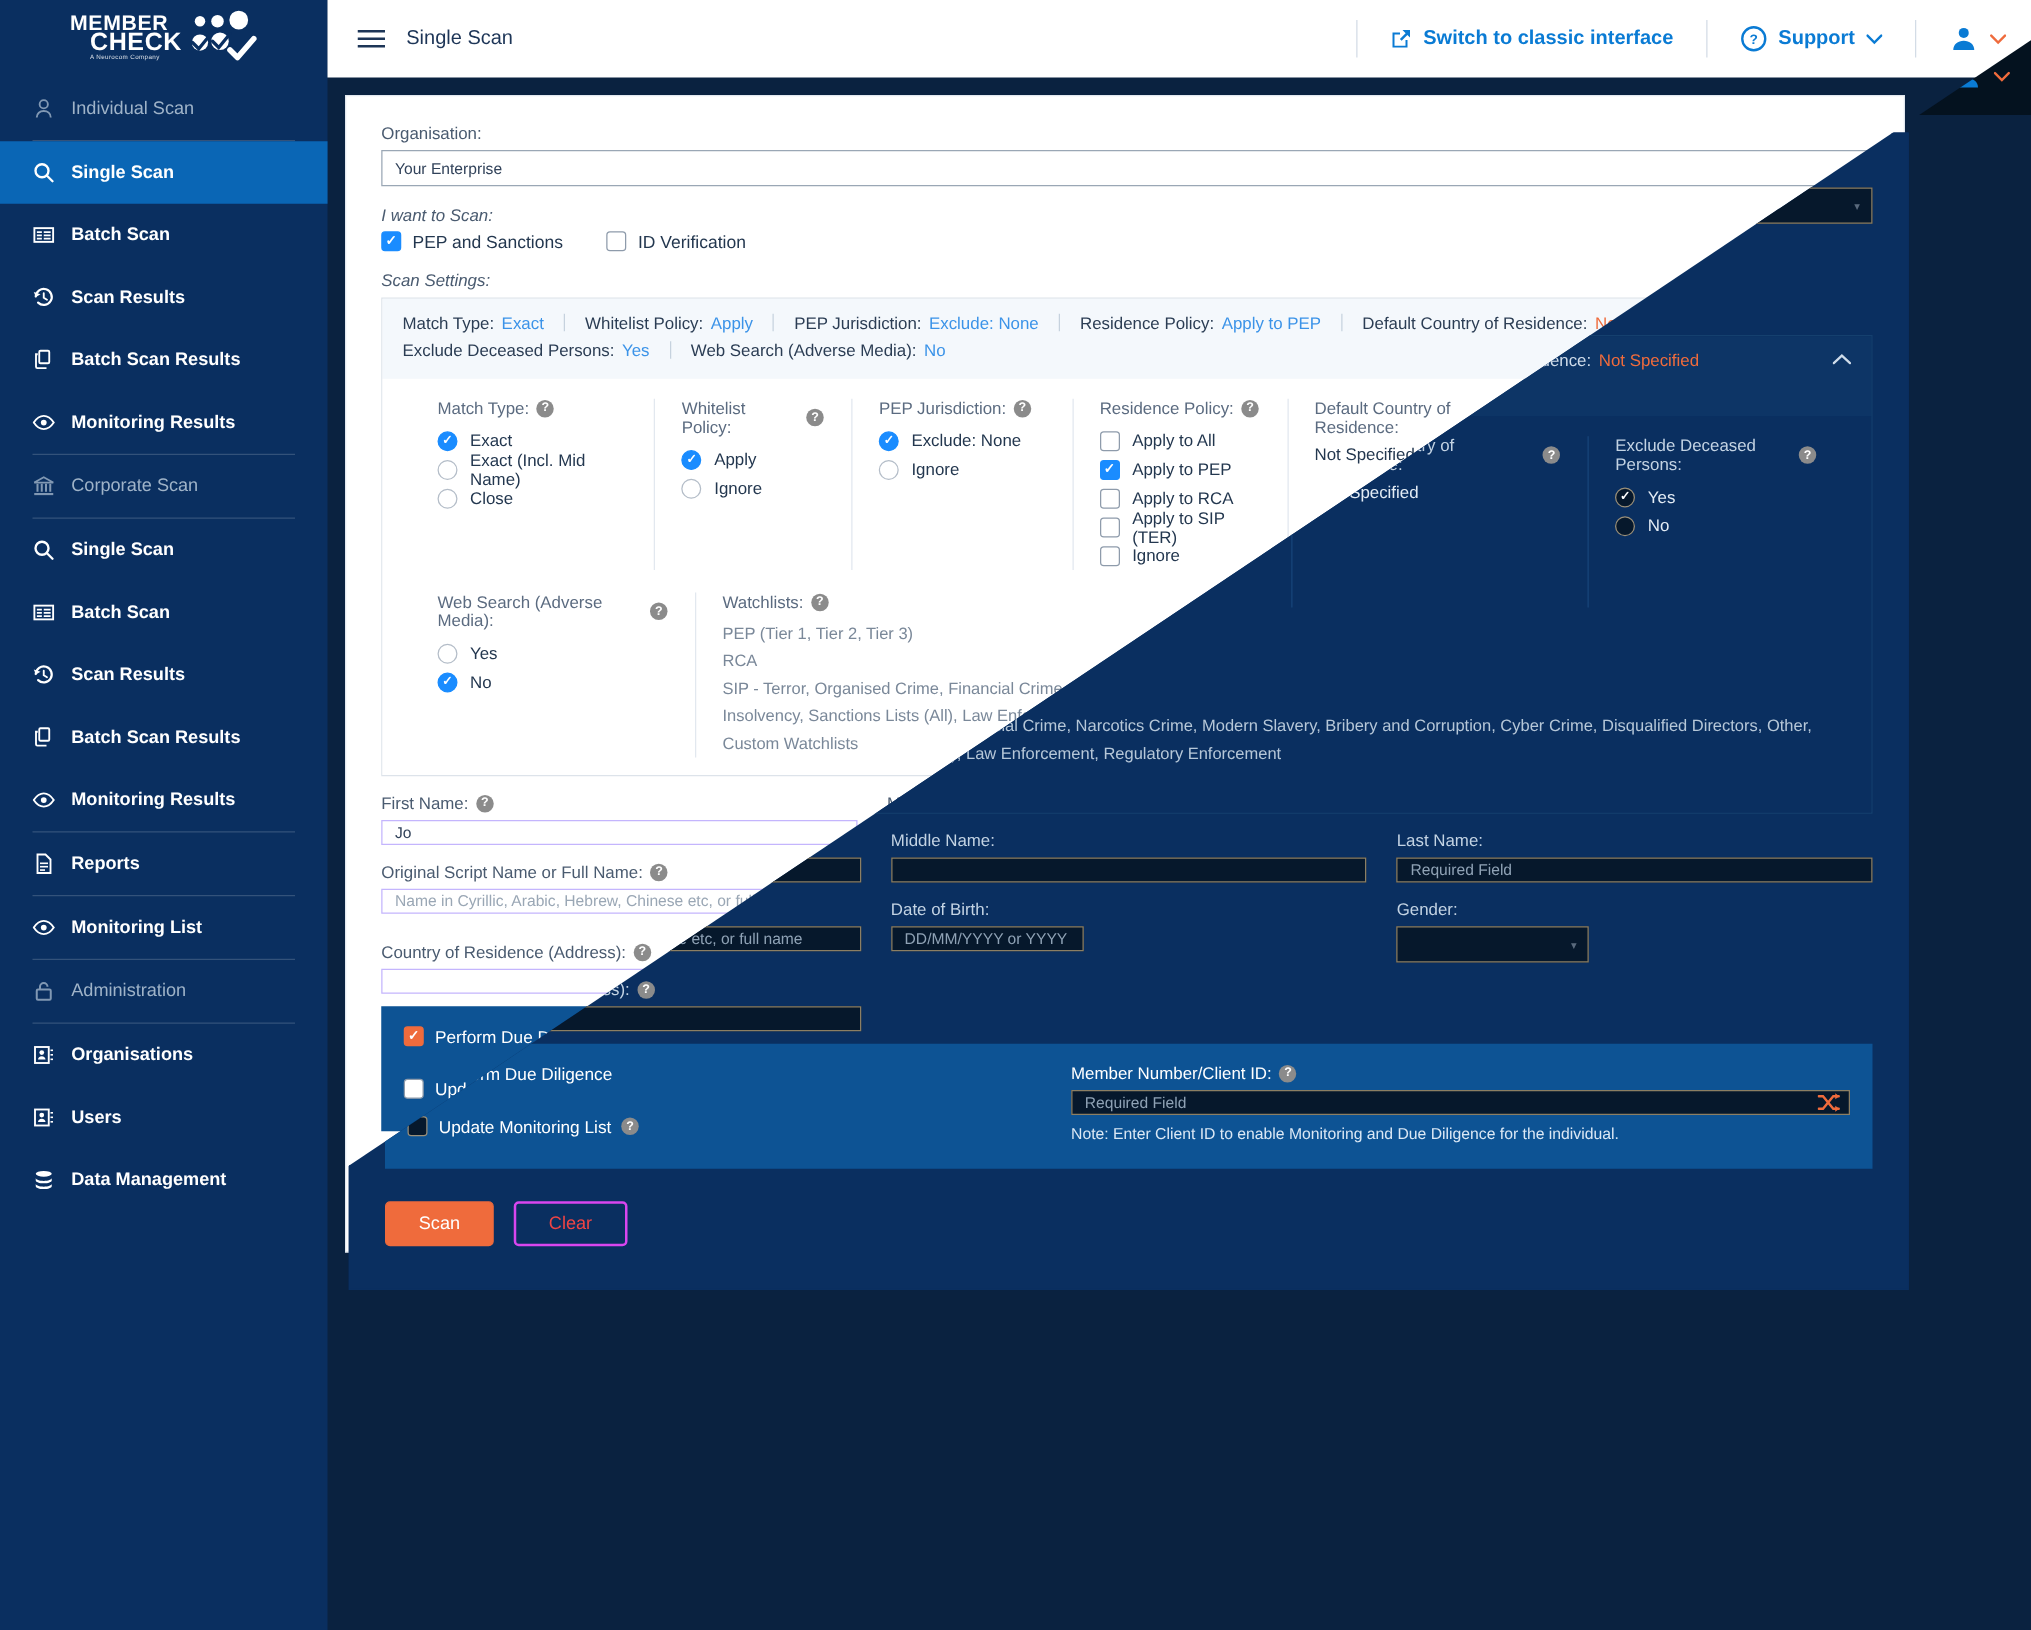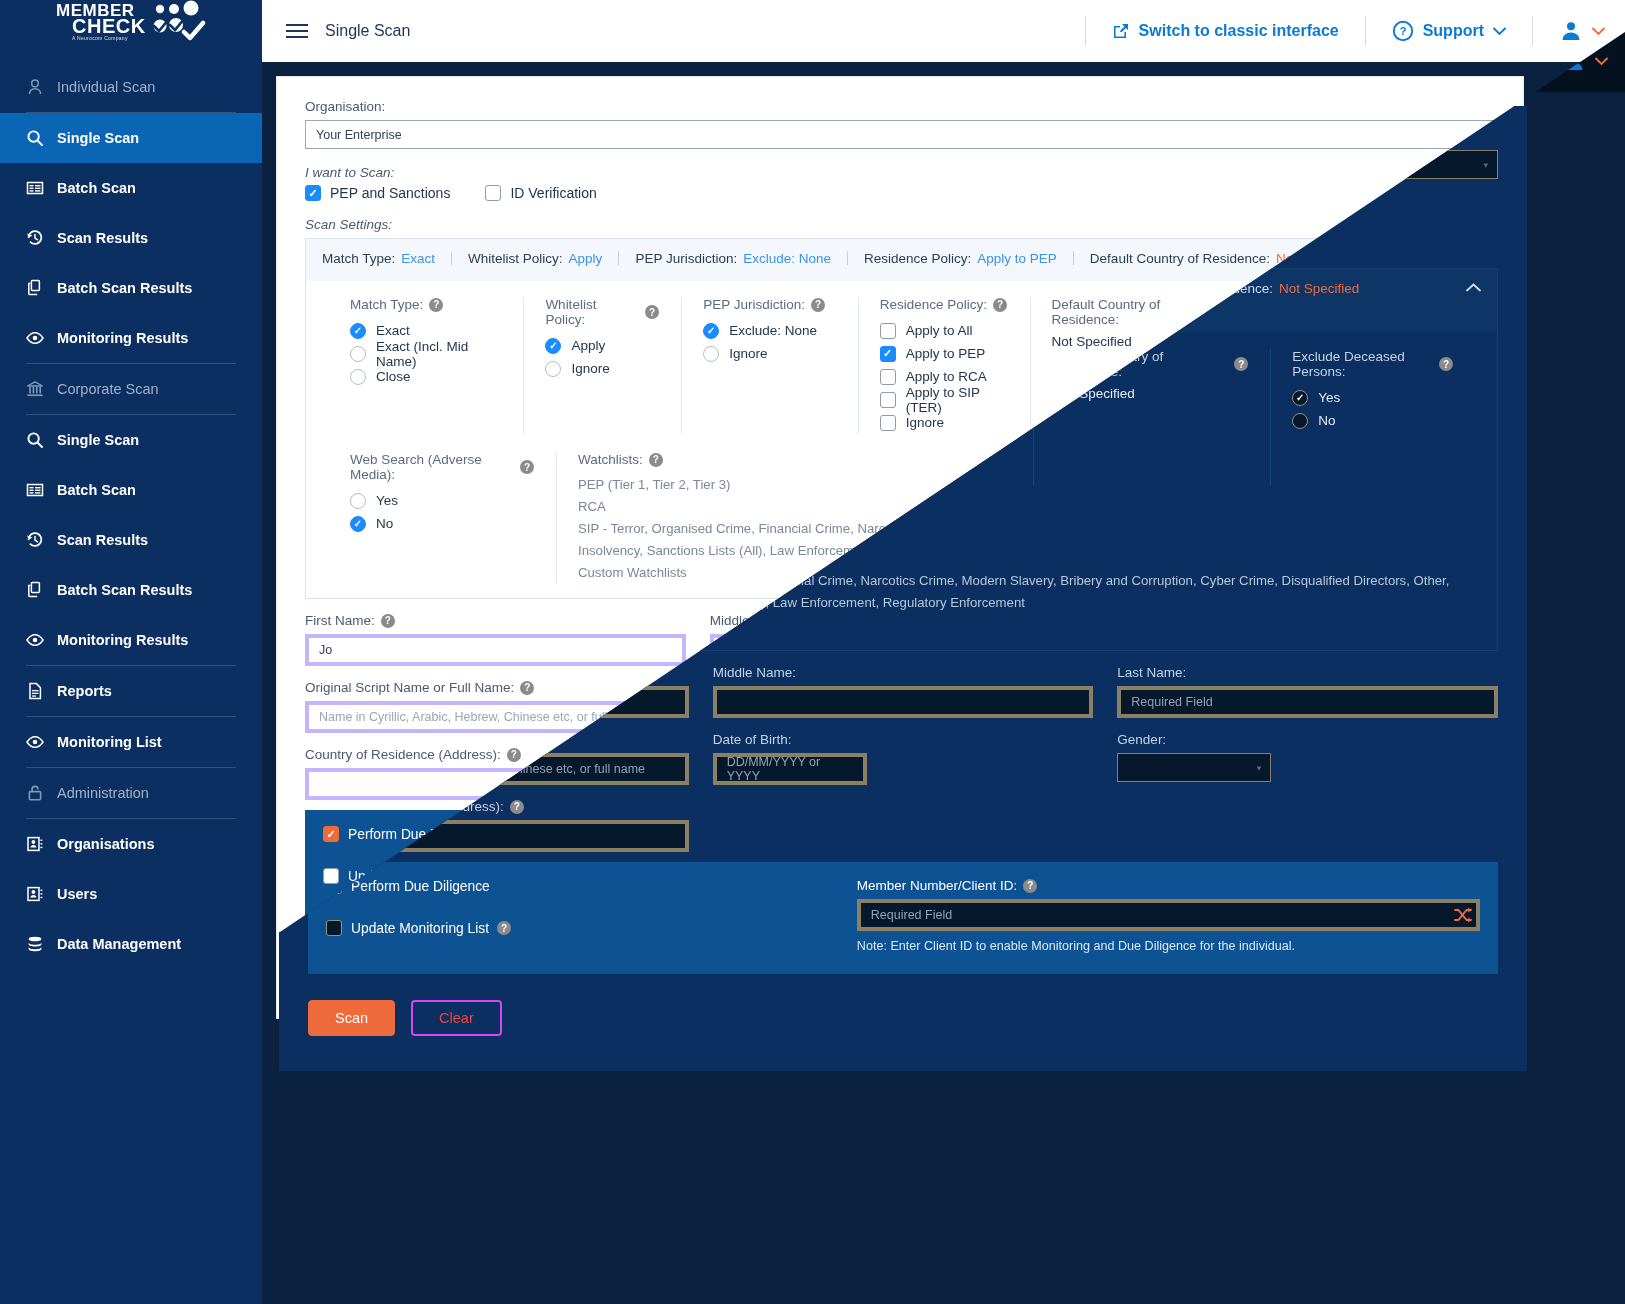--- a/index.html
+++ b/index.html
@@ -19,21 +19,21 @@
     -webkit-clip-path: polygon(1625px 0, 1625px 1304px, 262px 1304px, 262px 912px);
     clip-path: polygon(1625px 0, 1625px 1304px, 262px 1304px, 262px 912px);
   }
 
   
   .sidebar {
     position:absolute; left:0; top:0; width:262px; height:1304px;
     background:#0a2f60;
   }
   .sidebar.dark { background:#041a33; }
-  .logo-wrap { height:62px; display:flex; align-items:flex-start; justify-content:center; }
+  .logo-wrap { height:62px; display:flex; align-items:center; justify-content:center; }
   .logo { position:relative; width:150px; height:46px; color:#fff; }
   .logo .l1 { position:absolute; left:0; top:2px; font-size:17px; font-weight:bold; letter-spacing:.5px; line-height:17px;}
   .logo .l2 { position:absolute; left:16px; top:18px; font-size:20px; font-weight:bold; letter-spacing:.5px; line-height:17px;}
   .logo .l3 { position:absolute; left:16px; top:35px; font-size:5px; letter-spacing:.3px; opacity:.85;}
   .logo .dots { position:absolute; right:0; top:0; width:56px; height:42px; }
 
   .nav-head {
     display:flex; align-items:center; gap:13px;
     padding:0 0 0 26px; height:50px;
     color:#9fb3c8; font-size:14.5px;
@@ -151,22 +151,22 @@
   #layer-dark .radio { background:#06182c; border-color:#9a8f78; }
   .plain-val { font-size:13.5px; color:#23374f; }
   #layer-dark .plain-val { color:#e3ecf5; }
   .wl-item { font-size:13.2px; color:#7a8899; line-height:22px; }
   #layer-dark .wl-item { color:#b6c7d8; }
 
   
   .grid3 { display:flex; gap:24px; margin-top:14px; }
   .gcol { flex:1; }
   .txt-input {
-    height:20px; width:100%; border:4px solid #c4b5fd; background:#fff;
-    font-size:12.5px; color:#31425a; padding:12px 10px; display:flex; align-items:center;
+    height:20px; width:100%; border:1px solid #c4b5fd; background:#fff;
+    font-size:12.5px; color:#31425a; padding:0 10px; display:flex; align-items:center;
   }
   .txt-input.ph { color:#9aa7b5; }
   #layer-dark .txt-input { background:#06182c; border-color:#8c7f63; color:#d6e2ee; }
   #layer-dark .txt-input.ph { color:#8fa2b5; }
   .lbl2 { font-size:13.5px; color:#4a5b70; margin-bottom:6px; display:flex; align-items:center; gap:6px; }
   #layer-dark .lbl2 { color:#c3d3e3; }
 
   
   .dd-panel { background:#0d5394; padding:16px 18px 20px; margin-top:10px; display:flex; }
   .dd-left { width:46%; }
@@ -476,20 +476,21 @@
       <span class="chk-lbl">PEP and Sanctions</span>
       <span class="cbx"></span>
       <span class="chk-lbl">ID Verification</span>
     </div>
 
     <div class="sec-label">Scan Settings:</div>
 
     <div class="settings-box">
       <div class="summary">
         <div class="summary-line"><span class="k">Match Type:</span><span class="v">Exact</span><span class="sep"></span><span class="k">Whitelist Policy:</span><span class="v">Apply</span><span class="sep"></span><span class="k">PEP Jurisdiction:</span><span class="v">Exclude: None</span><span class="sep"></span><span class="k">Residence Policy:</span><span class="v">Apply to PEP</span><span class="sep"></span><span class="k">Default Country of Residence:</span><span class="v warn">Not Specified</span></div>
+        <div class="summary-line"><span class="k">Exclude Deceased Persons:</span><span class="v">Yes</span><span class="sep"></span><span class="k">Web Search (Adverse Media):</span><span class="v">No</span></div>
         <span class="chev-up">
           <svg class="si" width="15" height="9" viewBox="0 0 15 9">
               <path d="M1 7.5 L7.5 1.5 L14 7.5" stroke="currentColor" stroke-width="1.8" fill="none" stroke-linecap="round"></path>
             </svg>
         </span>
       </div>
 
       <div class="settings-expanded">
         <div class="cols">
           <div class="col" style="width:205px">

